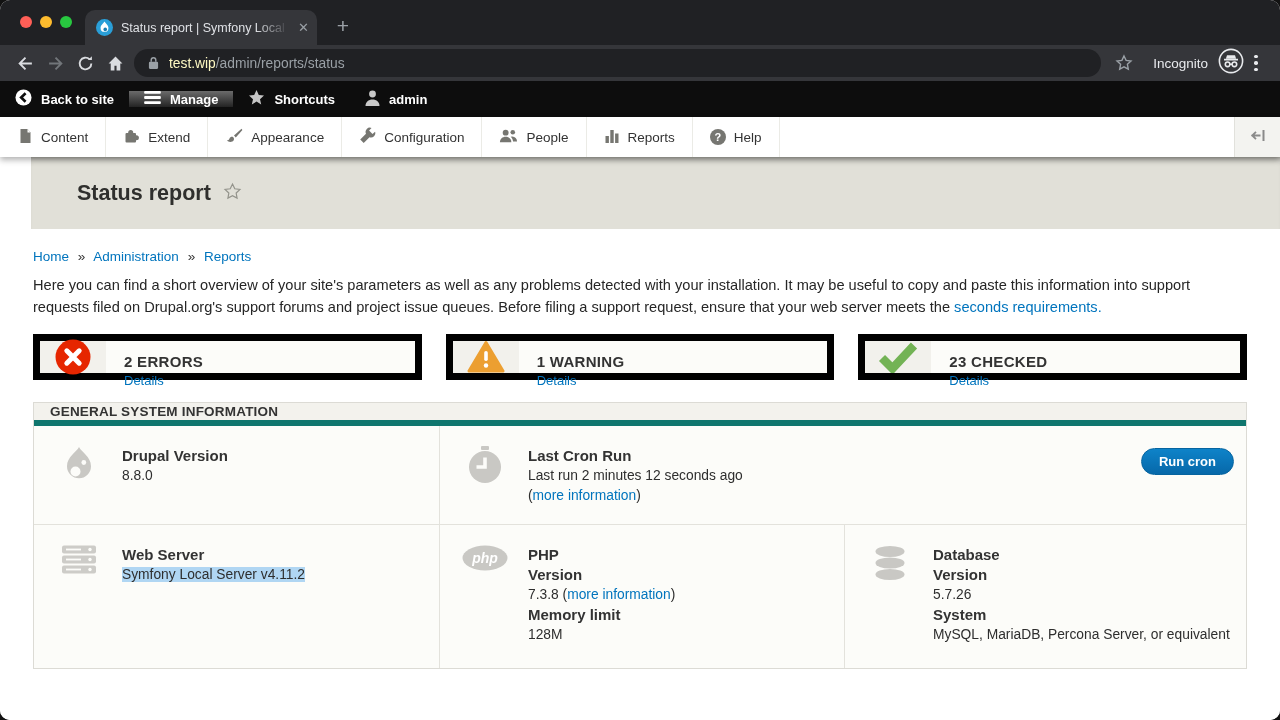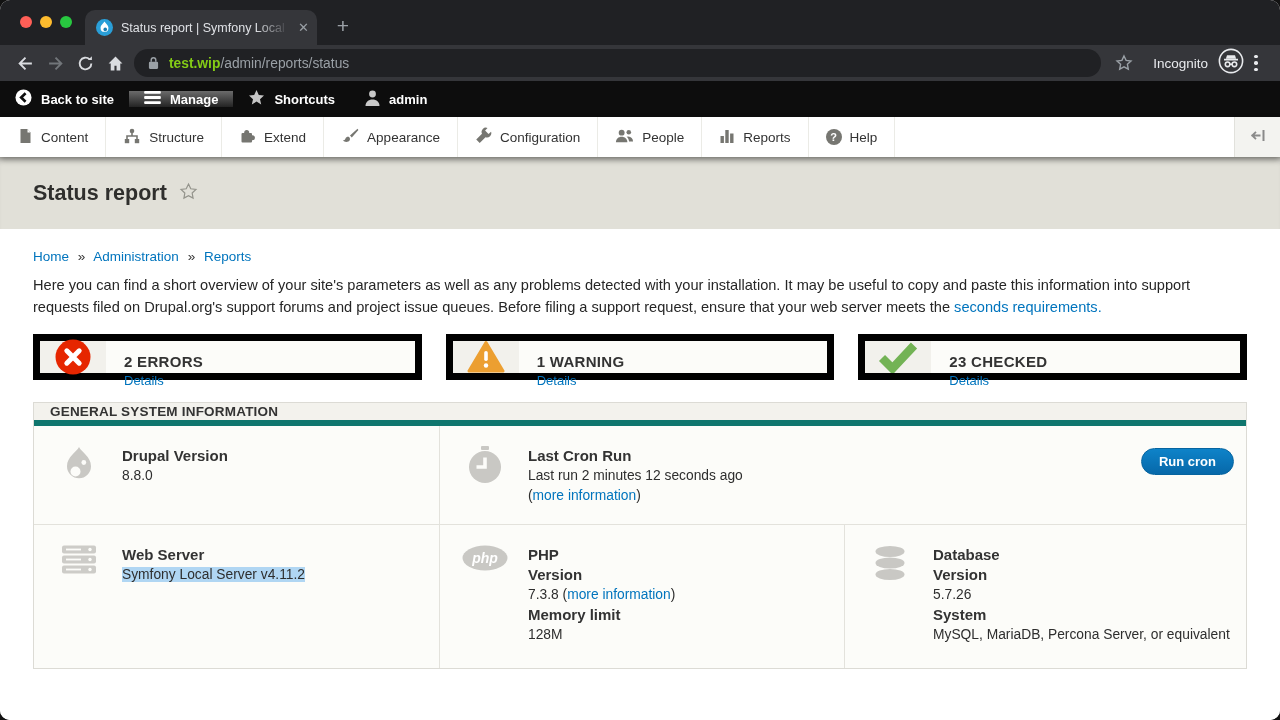--- a/index.html
+++ b/index.html
@@ -28,21 +28,21 @@
   .new-tab { margin-left:13px; margin-bottom:6px; width:26px; height:26px;
     color:#9aa0a6; font-size:21px; display:flex; align-items:center; justify-content:center; }
 
   .url-row { height:36px; background:#35363a; display:flex; align-items:center;
     padding:0 10px; flex:none; }
   .nav-icon { width:30px; height:28px; display:flex; align-items:center; justify-content:center; flex:none; }
   .url-pill { flex:1; height:28px; background:#202124; border-radius:14px;
     display:flex; align-items:center; padding:0 14px; margin:0 8px 0 4px;
     color:#e8eaed; font-size:13.8px; }
   .url-pill .lock { margin-right:10px; display:flex; }
-  .url-host { color:#84cc16; font-weight:bold; }
+  .url-host { color:#fef9c3; font-weight:normal; }
   .url-path { color:#9aa0a6; }
   .incognito-label { color:#e8eaed; font-size:13.5px; margin:0 10px 0 14px; }
   .dots { width:4px; display:flex; flex-direction:column; gap:3px; margin:0 12px 0 10px; }
   .dots i { width:3.5px; height:3.5px; border-radius:50%; background:#e8eaed; }
 
   
   .drupal-toolbar { height:36px; background:#0d0d0d; display:flex; align-items:center;
     color:#fff; font-size:13px; font-weight:bold; flex:none; }
   .dt-item { display:flex; align-items:center; gap:9px; padding:0 15px; }
   .dt-item.manage { background:linear-gradient(180deg,#6b6b6b,#232323); }
@@ -53,22 +53,22 @@
   .am-item { display:flex; align-items:center; gap:8px; padding:12px 17px;
     border-right:1px solid #ebebe6; font-size:13.5px; color:#333; }
   .am-spacer { flex:1; }
   .am-collapse { width:46px; background:#f3f3f0; border-left:1px solid #e1e1dc;
     display:flex; align-items:center; justify-content:center; }
   .help-circle { width:16px; height:16px; border-radius:50%; background:#767671;
     color:#fff; font-size:11px; font-weight:bold; display:flex; align-items:center; justify-content:center; }
 
   
   .page-header { height:72px; background:#e1e0d8; display:flex; align-items:center;
-    padding:0 33px; gap:11px; flex:none;
-    box-shadow:inset 0 6px 6px -5px rgba(0,0,0,0.35); }
+    padding:0 46px; gap:11px; flex:none;
+    box-shadow:inset 0 6px 6px -5px rgba(0,0,0,0.35);margin-left:31px; }
   .page-header h1 { margin:0; font-size:21.5px; font-weight:bold; color:#2f2f2d; }
 
   
   .content { flex:1; background:#fff; padding:20px 33px 0; }
   .breadcrumb { font-size:13.5px; color:#333; }
   .breadcrumb a { color:var(--accent-blue,#0074bd); text-decoration:none; }
   .crumb-sep { margin:0 5px; color:#333; }
   .intro { margin:11px 0 0; font-size:14.6px; line-height:21.5px; color:#262626; }
   .intro a { color:var(--accent-blue,#0074bd); text-decoration:none; }
 
@@ -226,33 +226,20 @@
 
   <div class="admin-menu">
     <div class="am-item">
       <span><svg width="16" height="16" viewBox="0 0 16 16">
             <path fill="#767671" d="M3.5 1h7l3 3.5V15h-10z"></path>
             <path fill="#fff" d="M10.5 1v3.5h3z"></path>
           </svg></span>
       <span>Content</span>
     </div>
     <div class="am-item">
-      <span><svg width="18" height="16" viewBox="0 0 18 16">
-            <g fill="none" stroke="#767671" stroke-width="1.6">
-              <path d="M9 4v4M4 12V8h10v4"></path>
-            </g>
-            <g fill="#767671">
-              <circle cx="9" cy="3" r="2.3"></circle>
-              <rect x="1.8" y="11" width="4.4" height="4.2"></rect>
-              <rect x="11.8" y="11" width="4.4" height="4.2"></rect>
-            </g>
-          </svg></span>
-      <span>Structure</span>
-    </div>
-    <div class="am-item">
       <span><svg width="17" height="16" viewBox="0 0 17 16">
             <g fill="#767671">
               <rect x="2.5" y="5" width="10.5" height="9.5" rx="1"></rect>
               <circle cx="7.7" cy="4.6" r="2.5"></circle>
               <circle cx="13.4" cy="9.7" r="2.5"></circle>
             </g>
           </svg></span>
       <span>Extend</span>
     </div>
     <div class="am-item">

